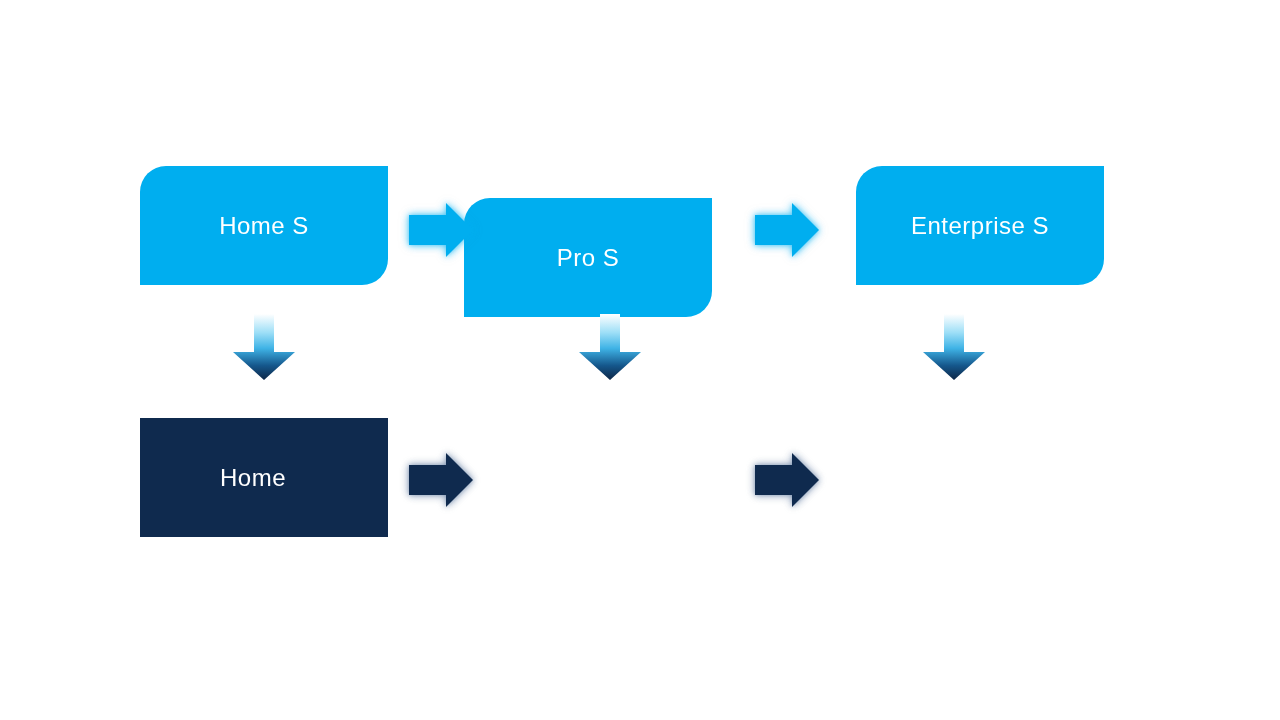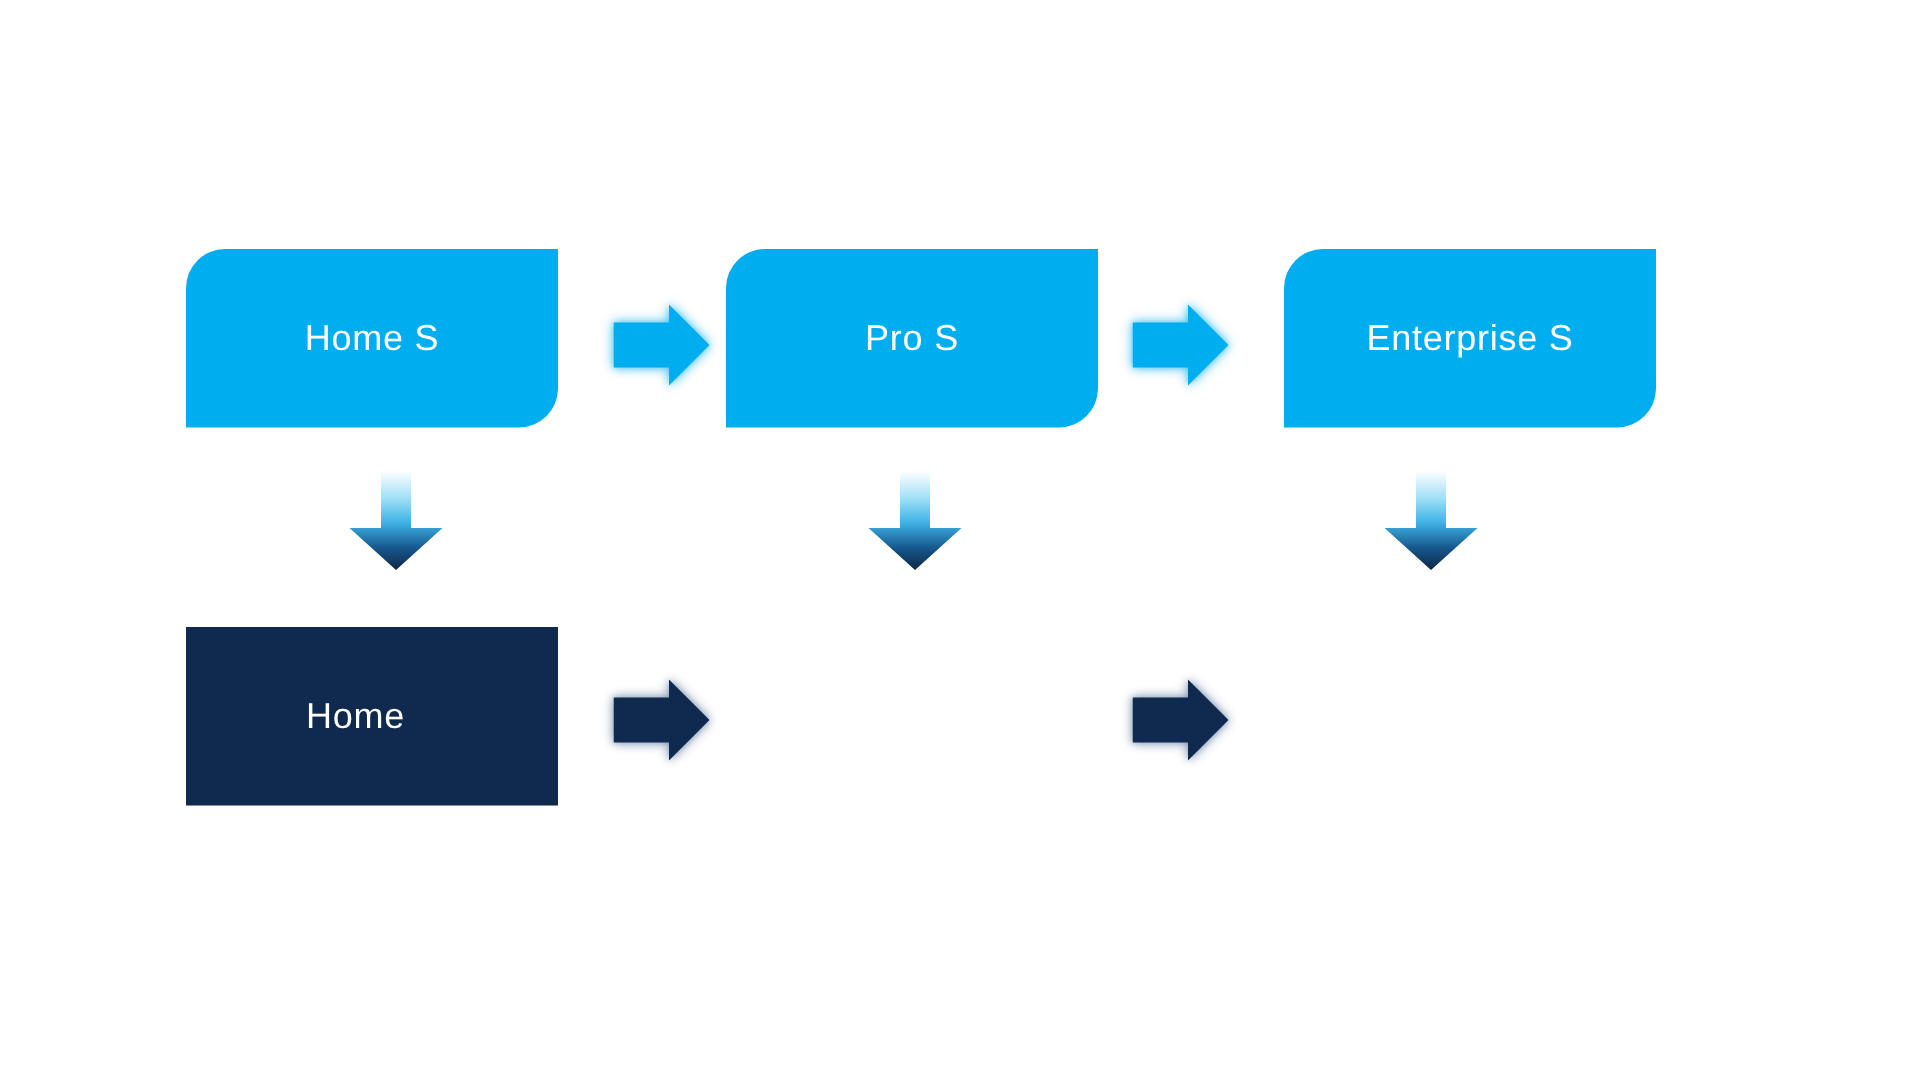--- a/index.html
+++ b/index.html
@@ -37,22 +37,22 @@
   }
   .box.bottom-row {
     background: var(--navy, #0F2A4E);
     border-radius: 0;
     top: 418px;
   }
   .box.bottom-row .label {
     transform: translateX(-11px);
     text-align: right;
   }
-  .col1 { left: 124px; }
-  .col2 { left: 484px; }
+  .col1 { left: 140px; }
+  .col2 { left: 464px; margin-top: 32px; }
   .col3 { left: 856px; }
 
   .arrow {
     position: absolute;
     display: block;
   }
   .arrow-right {
     width: 64px;
     height: 54px;
     top: 203px;

